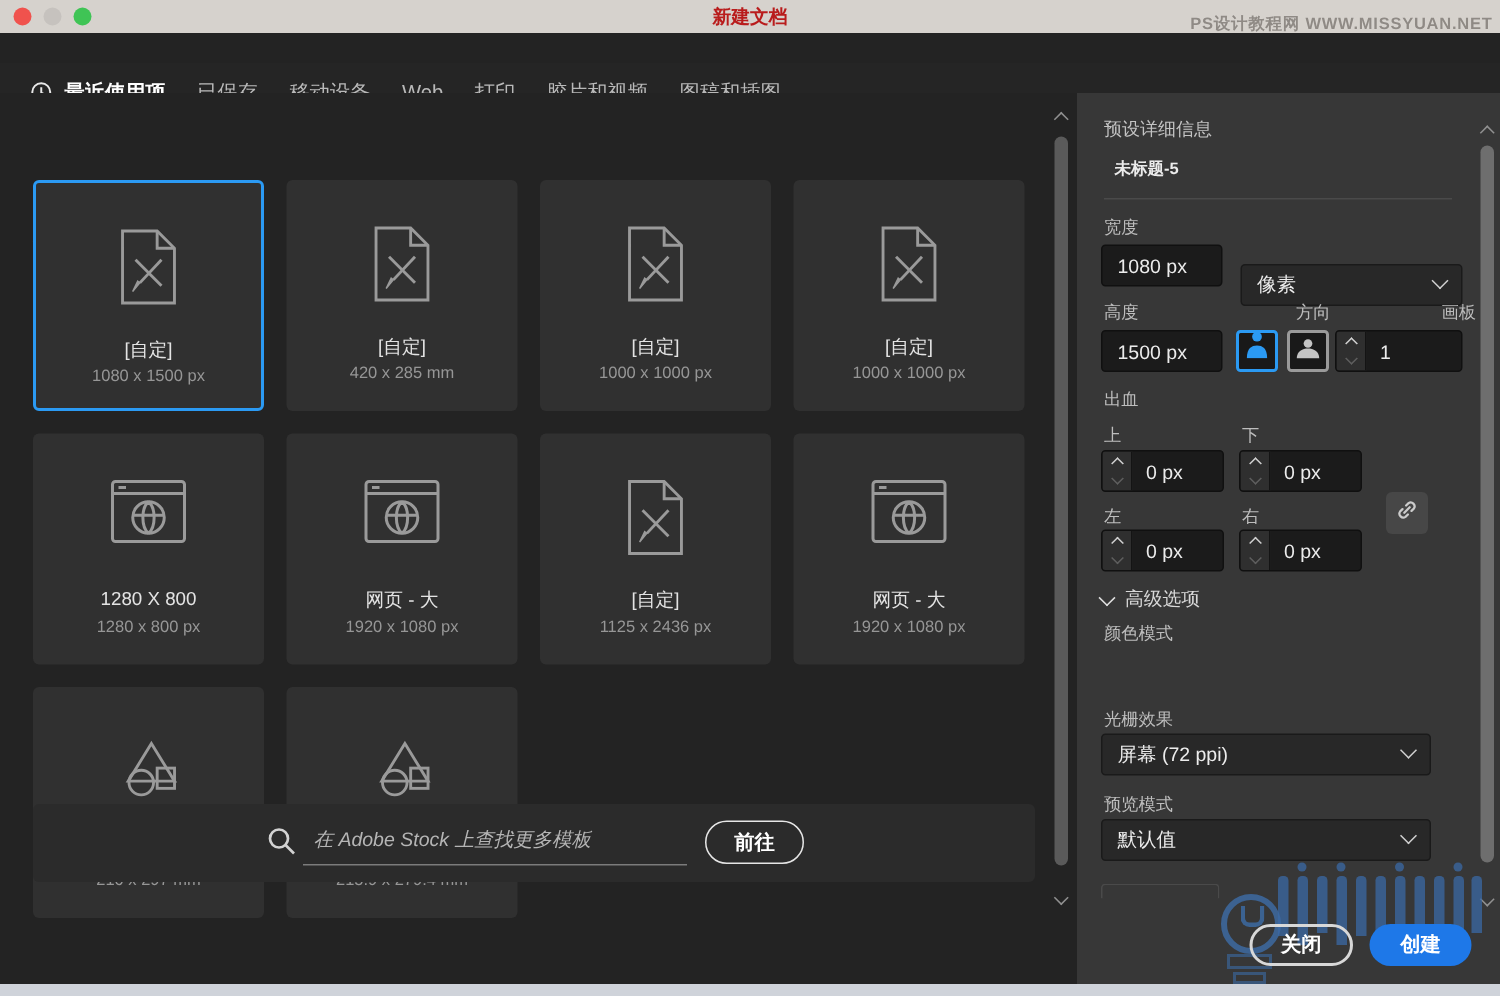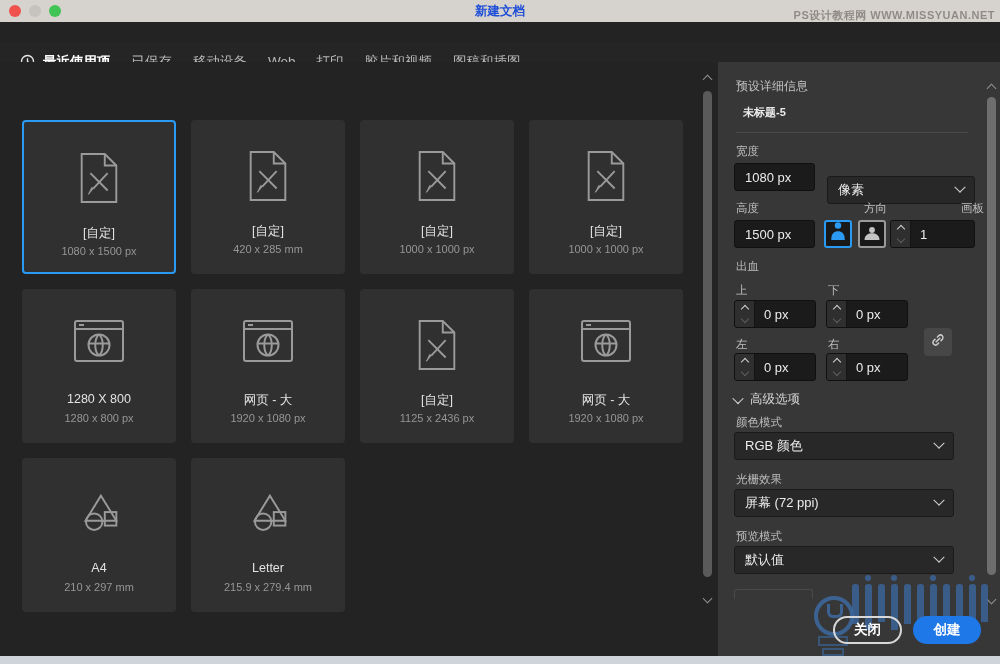--- a/index.html
+++ b/index.html
@@ -5,21 +5,21 @@
   html,body{margin:0;padding:0;background:#cfd3da;}
   #app{position:relative;width:1000px;height:664px;background:#232323;overflow:hidden;
        font-family:"Liberation Sans","DejaVu Sans",sans-serif;-webkit-font-smoothing:antialiased;}
   
   .titlebar{position:absolute;left:0;top:0;right:0;height:22px;background:#d6d2cd;}
   .tl{position:absolute;top:5px;width:12px;height:12px;border-radius:50%;}
   .tl.red{left:9px;background:#f0524d;}
   .tl.gray{left:29px;background:#c6c2be;}
   .tl.green{left:49px;background:#3fc455;}
   .win-title{position:absolute;left:0;right:0;top:0;height:27px;line-height:22px;text-align:center;
-       font-size:12.5px;font-weight:bold;color:#1d4ed8;}
+       font-size:12.5px;font-weight:bold;color:#b91c1c;}
   .wm-top{position:absolute;right:5px;top:8px;z-index:60;font-size:11px;font-weight:bold;
        color:#8f8a85;letter-spacing:.5px;text-shadow:0 0 1px rgba(255,255,255,.25);}
   
   .tabbar{position:absolute;left:0;top:22px;right:0;height:40px;background:#252525;
        display:flex;align-items:stretch;padding-left:20px;gap:21px;box-sizing:border-box;margin-top:20px;}
   .tab{display:flex;align-items:center;gap:8px;font-size:13.5px;color:#b9b9b9;cursor:default;
        border-bottom:2px solid transparent;padding-top:1px;}
   .tab.selected{color:#ffffff;font-weight:bold;border-bottom-color:#ffffff;}
   
   .leftarea{position:absolute;left:0;top:62px;width:718px;height:594px;background:#232323;}
@@ -264,20 +264,31 @@
             <path d="M30 9 L46 35 H14 Z"></path>
             <rect x="34" y="26" width="12" height="14"></rect>
             <circle cx="23" cy="36" r="8.5"></circle>
           </svg>
         </div>
         <div class="card-title">Letter</div>
         <div class="card-dims">215.9 x 279.4 mm</div>
       </div>
     </div>
 
+  <div class="searchbar">
+    <span class="search-glass">
+      <svg width="22" height="22" viewBox="0 0 22 22" fill="none" stroke="#d2d2d2" stroke-width="1.8">
+        <circle cx="9" cy="9" r="6"></circle>
+          <path d="M13.5 13.5 L19 19"></path>
+      </svg>
+    </span>
+    <div class="search-ph">在 Adobe Stock 上查找更多模板</div>
+    <div class="search-line"></div>
+    <div class="go-btn">前往</div>
+  </div>
 
   <div class="sb sb-left">
     <span class="sb-chev up"></span>
     <div class="sb-thumb" style="top:17px;height:486px;"></div>
     <span class="sb-chev down"></span>
   </div>
 
   <div class="panel"></div>
 
   <div class="p-abs p-heading" style="left:736px;top:78px;">预设详细信息</div>
@@ -365,24 +376,20 @@
       </svg>
     </span>
   </div>
 
   <div class="p-abs adv-toggle" style="left:734px;top:391px;">
     <span class="adv-chev"></span>
     <span>高级选项</span>
   </div>
 
   <div class="p-abs p-label" style="left:736px;top:415px;">颜色模式</div>
-  <div class="p-abs dropdown" style="left:734px;top:432px;width:220px;height:28px;">
-    <span>RGB 颜色</span>
-    <span class="dd-chev"></span>
-  </div>
 
   <div class="p-abs p-label" style="left:736px;top:472px;">光栅效果</div>
   <div class="p-abs dropdown" style="left:734px;top:489px;width:220px;height:28px;gap:32px;">
     <span>屏幕 (72 ppi)</span>
     <span class="dd-chev"></span>
   </div>
 
   <div class="p-abs p-label" style="left:736px;top:529px;">预览模式</div>
   <div class="p-abs dropdown" style="left:734px;top:546px;width:220px;height:28px;">
     <span>默认值</span>

